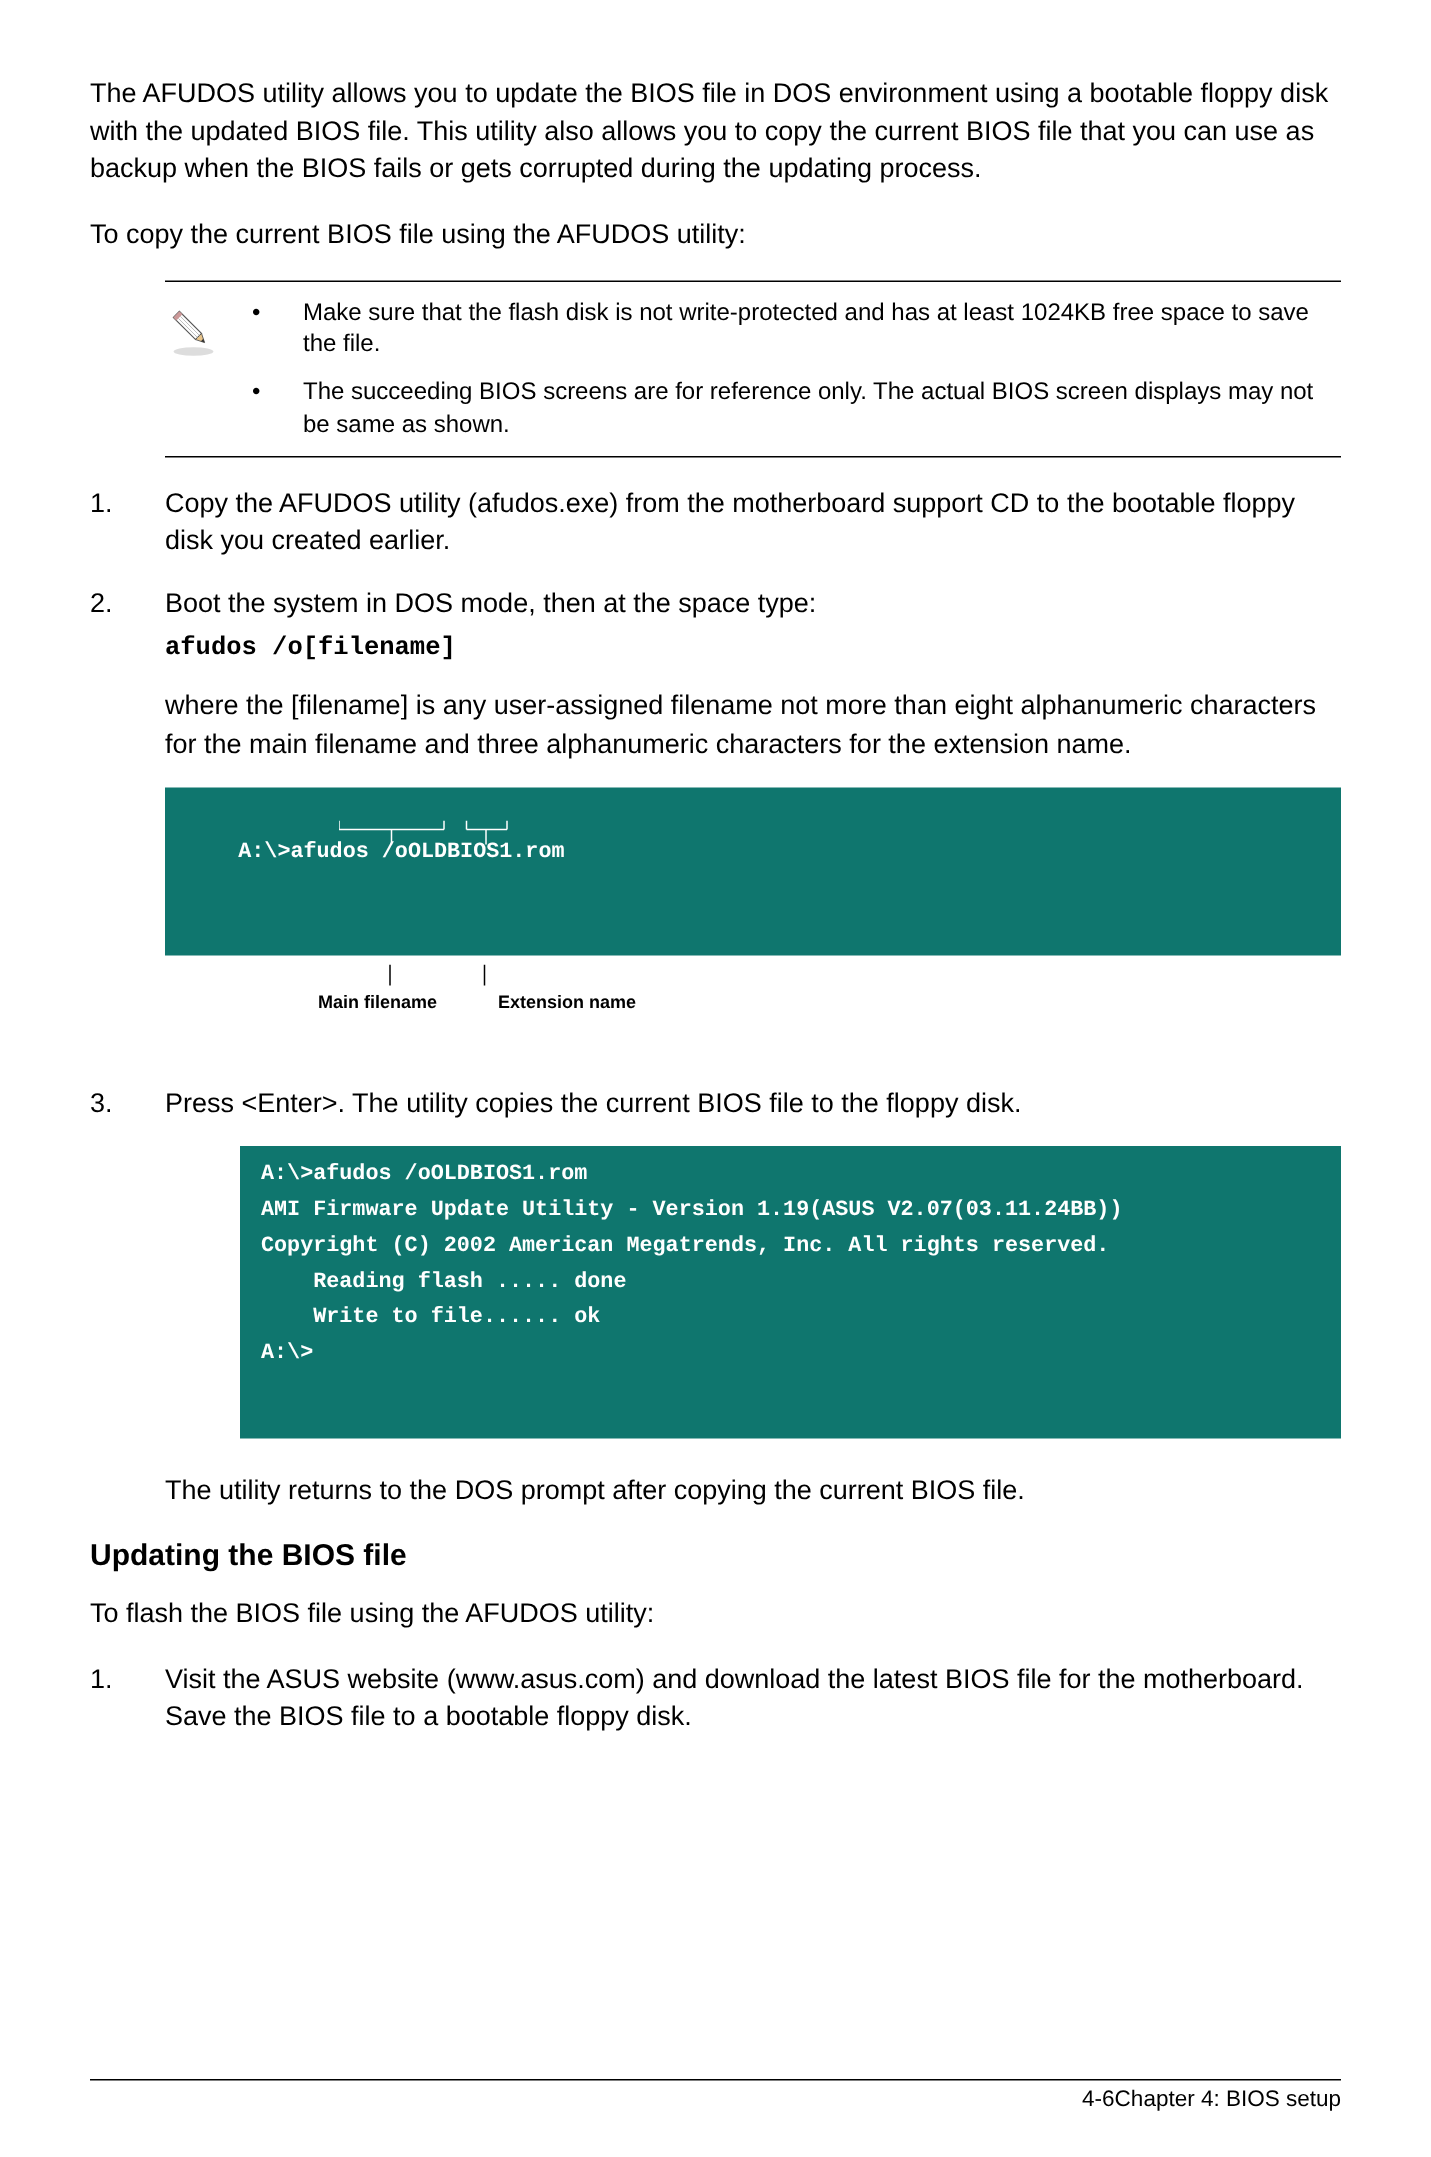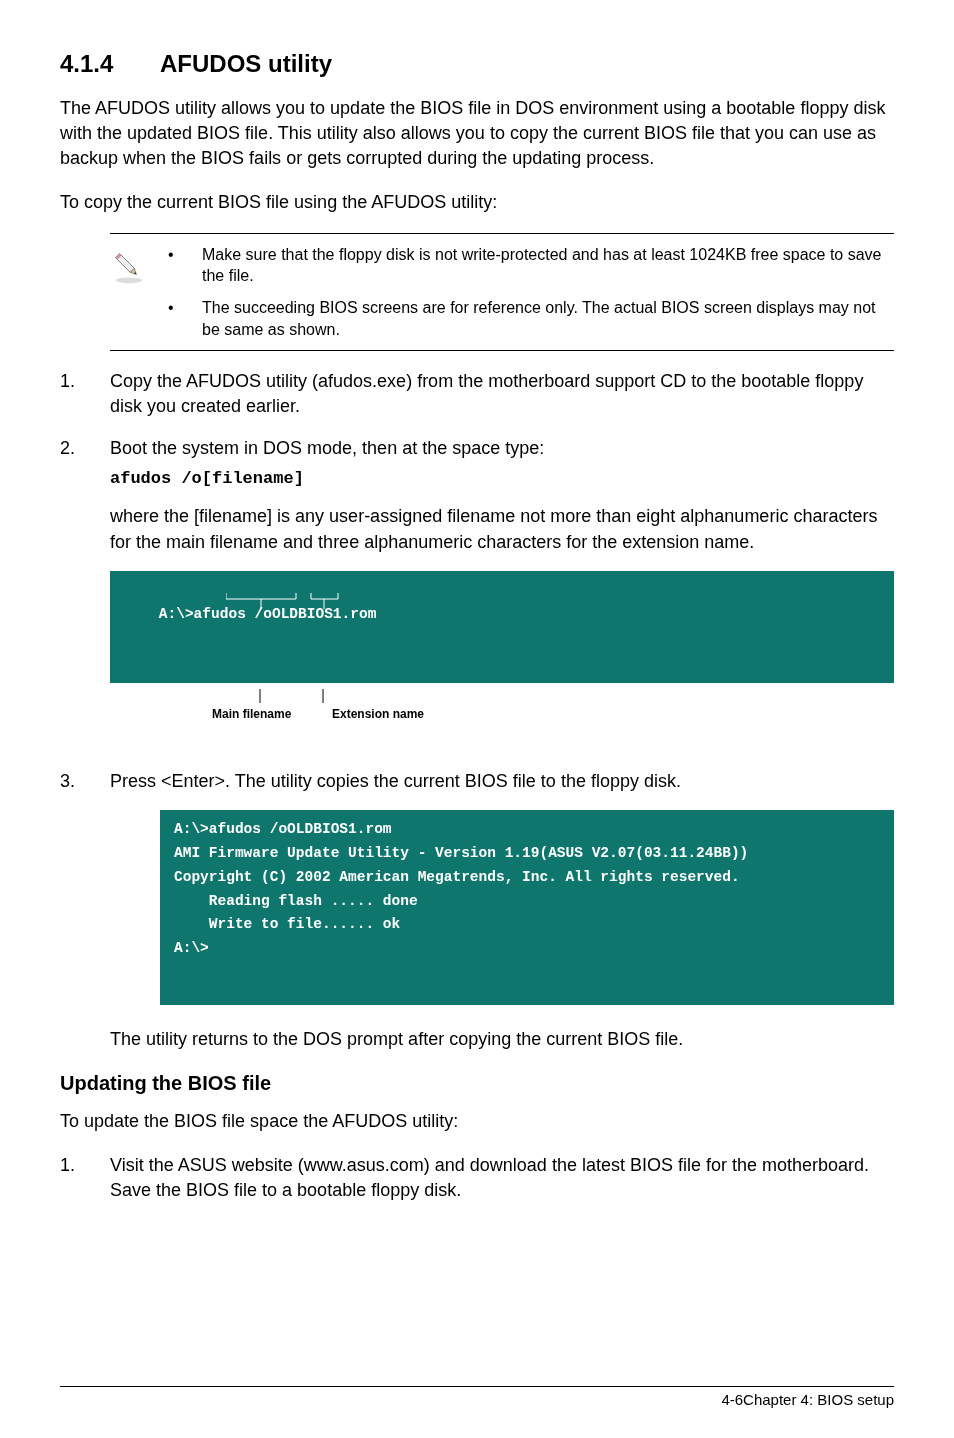--- a/index.html
+++ b/index.html
@@ -113,23 +113,20 @@
     font-size: 15px;
     display:flex;
     justify-content: flex-end;
   }
 </style>
 </head>
 <body>
 
 <div class="page">
 
-  <h2 class="section-number">
-    <span class="num">4.1.4</span><span>AFUDOS utility</span>
-  </h2>
 
   <p class="body">The AFUDOS utility allows you to update the BIOS file in DOS environment using a bootable floppy disk with the updated BIOS file. This utility also allows you to copy the current BIOS file that you can use as backup when the BIOS fails or gets corrupted during the updating process.</p>
 
 
   <p class="body">To copy the current BIOS file using the AFUDOS utility:</p>
 
   <div class="note-block">
     <div class="note-icon">
       <svg viewBox="0 0 40 40" width="38" height="38">
         <ellipse cx="20" cy="34" rx="14" ry="3" fill="#ddd"></ellipse>
@@ -139,21 +136,21 @@
           <polygon points="17,25 23,25 20,31" fill="#e8c48a" stroke="#555" stroke-width="0.6"></polygon>
           <polygon points="18.8,28.5 21.2,28.5 20,31" fill="#333"></polygon>
           <line x1="19" y1="6" x2="19" y2="25" stroke="#aaa" stroke-width="0.5"></line>
           <line x1="21" y1="6" x2="21" y2="25" stroke="#aaa" stroke-width="0.5"></line>
         </g>
       </svg>
     </div>
     <div class="note-items">
       <div class="note-item">
         <span class="bullet">•</span>
-        <span>Make sure that the floppy disk is not write-protected and has at least 1024KB free space to save the file.</span>
+        <span>Make sure that the flash disk is not write-protected and has at least 1024KB free space to save the file.</span>
       </div>
       <div class="note-item">
         <span class="bullet">•</span>
         <span>The succeeding BIOS screens are for reference only. The actual BIOS screen displays may not be same as shown.</span>
       </div>
     </div>
   </div>
 
   <ol class="steps">
     <li>
@@ -200,21 +197,21 @@
 Copyright (C) 2002 American Megatrends, Inc. All rights reserved.
     Reading flash ..... done
     Write to file...... ok
 A:\&gt;
  </div>
 
   <p class="body" style="margin-left:50px; margin-top:22px;">The utility returns to the DOS prompt after copying the current BIOS file.</p>
 
   <h3 class="subhead">Updating the BIOS file</h3>
 
-  <p class="body">To update the BIOS file space the AFUDOS utility:</p>
+  <p class="body">To flash the BIOS file using the AFUDOS utility:</p>
 
   <ol class="steps">
     <li>
       <span>Visit the ASUS website (www.asus.com) and download the latest BIOS file for the motherboard. Save the BIOS file to a bootable floppy disk.</span>
     </li>
   </ol>
 
   <div class="footer">
     <span>4-6</span>
     <span>Chapter 4: BIOS setup</span>

